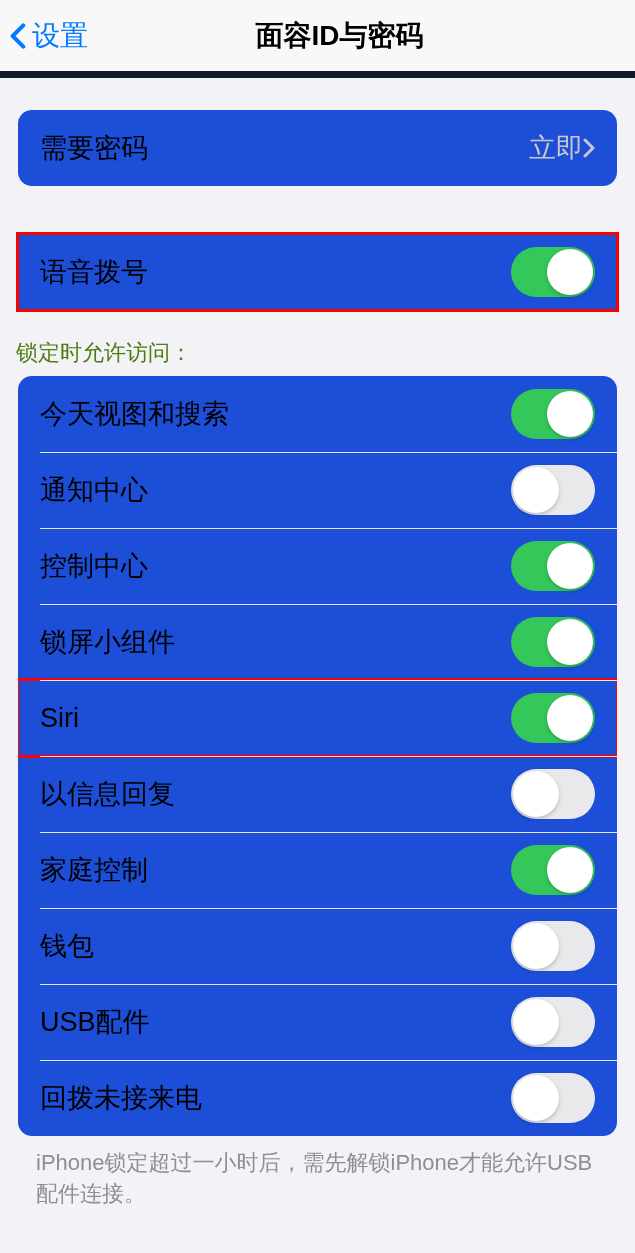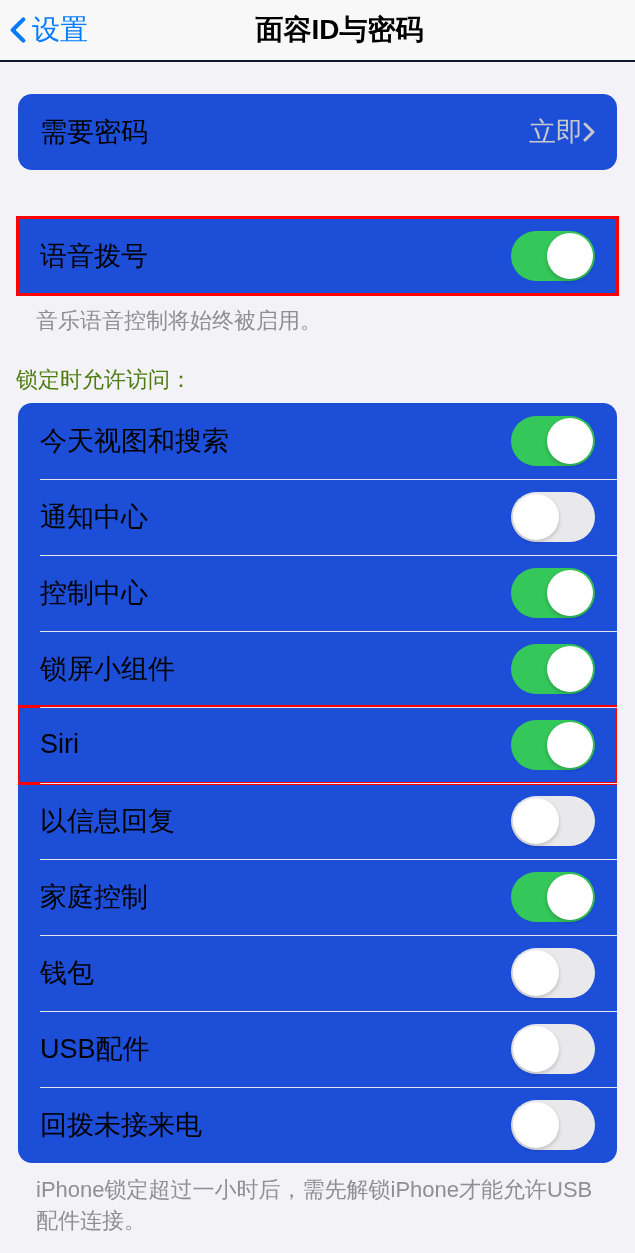--- a/index.html
+++ b/index.html
@@ -9,23 +9,23 @@
       -webkit-font-smoothing: antialiased;
     }
     body {
       font-family: -apple-system, "PingFang SC", "Helvetica Neue", Arial, sans-serif;
       background: #f2f2f7;
       width: 635px;
       height: 1253px;
       overflow: hidden;
     }
     .header {
-      height: 62px;
+      height: 78px;
       background: #f8f8f8;
-      border-bottom: 2px solid #0f172a;
+      border-bottom: 7px solid #0f172a;
       display: flex;
       align-items: center;
       position: relative;
     }
     .back {
       display: flex;
       align-items: center;
       padding-left: 10px;
       color: #007aff;
       font-size: 28px;
@@ -165,21 +165,20 @@
   </div>
 
   <div class="group highlight" style="margin-top:48px;border-radius:0;">
     <div class="row">
       <div class="row-label">语音拨号</div>
       <div id="voice-dial-switch" class="switch on">
         <div class="switch-knob"></div>
       </div>
     </div>
   </div>
-  <div class="footer-text">音乐语音控制将始终被启用。</div>
 
   <div class="section-header">锁定时允许访问：</div>
 
   <div class="group" style="margin-top:0;" id="lock-access-group">
       <div class="row">
         <div class="row-label">今天视图和搜索</div>
         <div class="switch on">
           <div class="switch-knob"></div>
         </div>
       </div>

